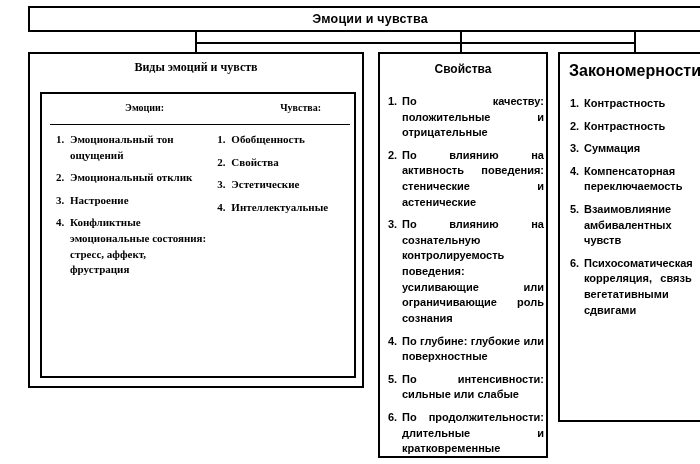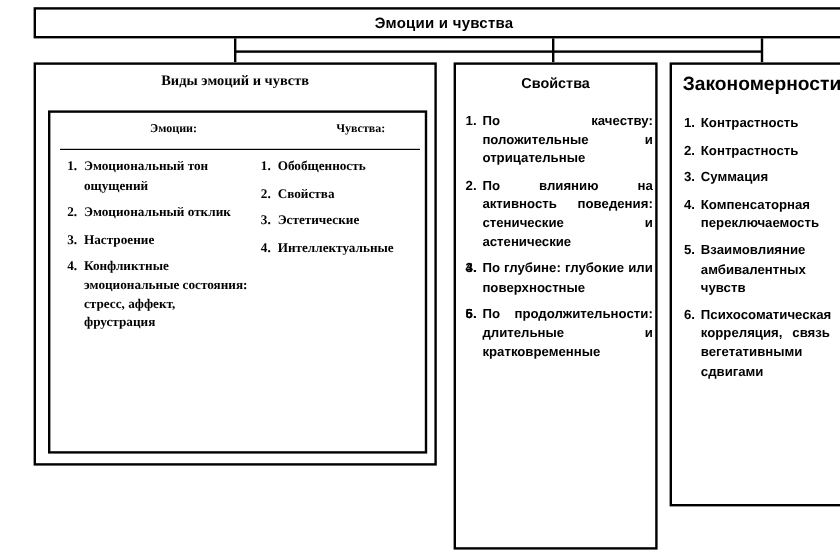--- a/index.html
+++ b/index.html
@@ -230,23 +230,23 @@
         </div>
       </div>
     </div>
   </div>
 
   <div class="box col-mid">
     <div class="col-mid-header">Свойства</div>
     <ol class="numlist mid-list">
       <li><span class="num">1.</span><span>По качеству: положительные и отрицательные</span></li>
       <li><span class="num">2.</span><span>По влиянию на активность поведения: стенические и астенические</span></li>
-      <li><span class="num">3.</span></li>
+      <li><span class="num">3.</span><span>По влиянию на сознательную контролируемость поведения: усиливающие или ограничивающие роль сознания</span></li>
       <li><span class="num">4.</span><span>По глубине: глубокие или поверхностные</span></li>
-      <li><span class="num">5.</span></li>
+      <li><span class="num">5.</span><span>По интенсивности: сильные или слабые</span></li>
       <li><span class="num">6.</span><span>По продолжительности: длительные и кратковременные</span></li>
     </ol>
   </div>
 
   <div class="box col-right">
     <div class="col-right-header">Закономерности</div>
     <ol class="numlist right-list">
       <li><span class="num">1.</span><span>Контрастность</span></li>
       <li><span class="num">2.</span><span>Контрастность</span></li>
       <li><span class="num">3.</span><span>Суммация</span></li>

